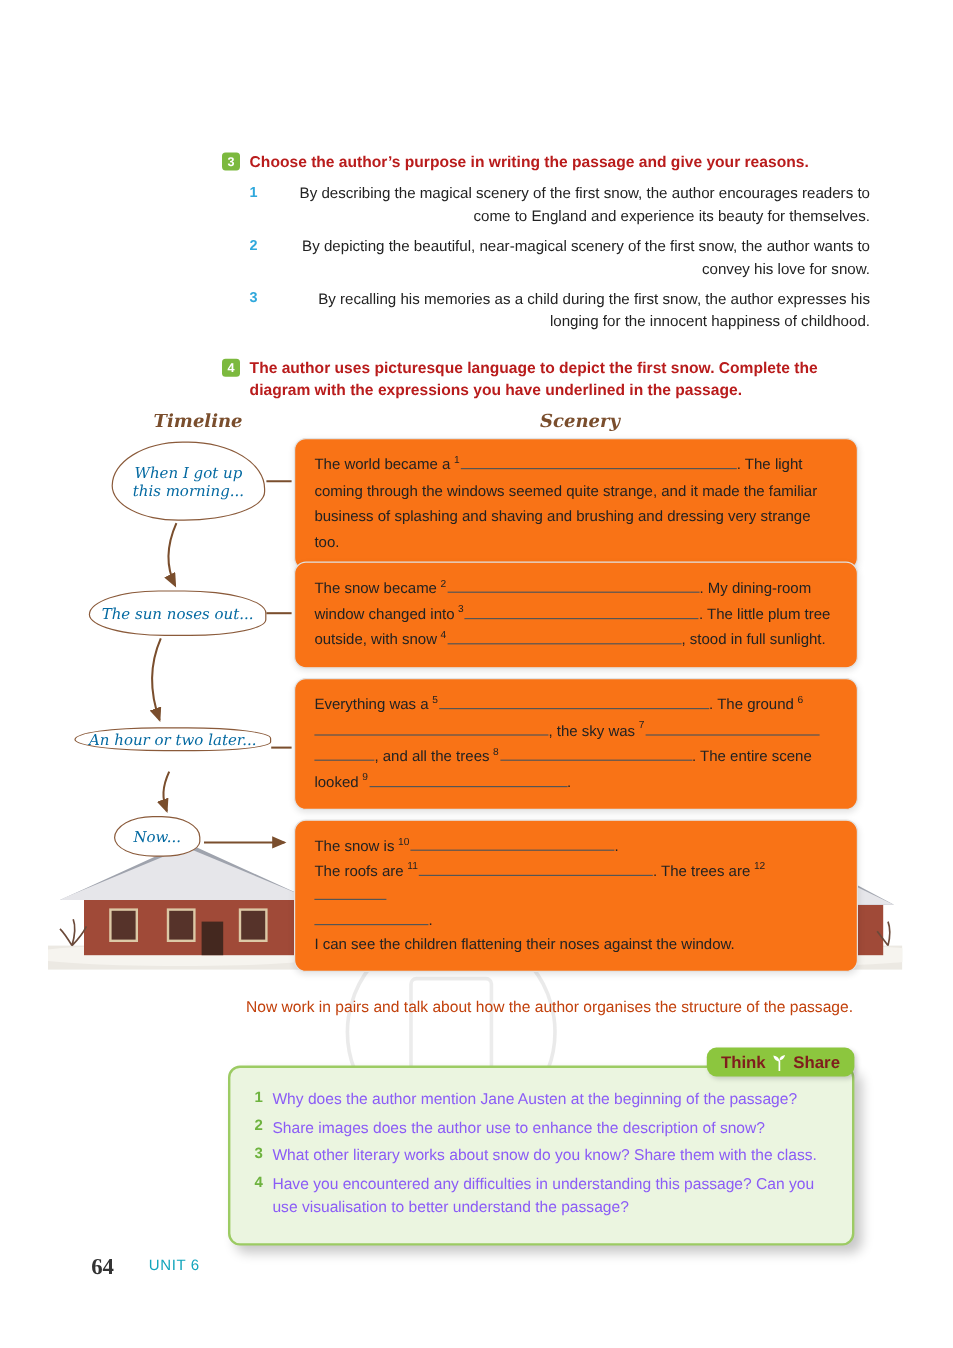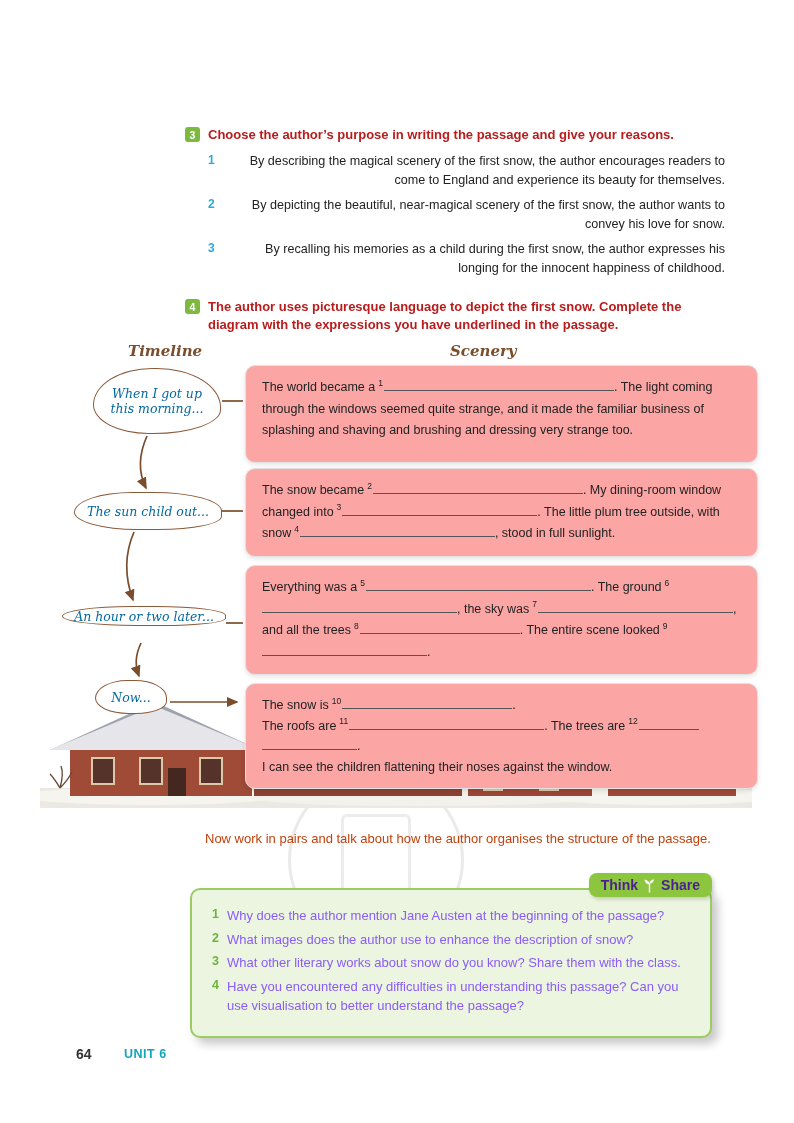--- a/index.html
+++ b/index.html
@@ -17,50 +17,50 @@
   .ex-item .num { flex:0 0 14px; color:#2FA8DC; font-weight:bold; font-size:12px; padding-top:1px; }
   .ex-item .txt { width:508px; font-size:12.6px; line-height:19px; color:#222;text-align:right; }
 
   
   .diagram { position:absolute; left:0; top:340px; width:794px; height:478px; }
   .hand-label { position:absolute; font-family:"DejaVu Serif", serif; font-style:italic; font-weight:bold;
                 font-size:15px; color:#7A4E2D;margin-left:20px; }
   .bubble { position:absolute; background:#fff; border:1.6px solid #8a5a3a; color:#0369a1;
             font-family:"DejaVu Serif", serif; font-style:italic; font-size:12.5px; line-height:15px;
             display:flex; align-items:center; justify-content:center; text-align:center; padding:4px 8px; z-index:2; }
-  .scenery-box { position:absolute; left:245px; width:513px; background:#fca5a5; border:1px solid #e2e2e2;
+  .scenery-box { position:absolute; left:245px; width:470px; background:#f97316; border:1px solid #e2e2e2;
                  border-radius:10px; box-shadow:0 2px 5px rgba(0,0,0,0.10); padding:11px 16px;
                  font-size:12.5px; line-height:21.5px; color:#222; z-index:2; }
   .blank { display:inline-block; border-bottom:1px solid #555; height:1em; }
   sup.bnum { font-size:8.5px; line-height:0; color:#222; margin:0 1px 0 3px; }
   .arrows { position:absolute; left:0; top:0; z-index:3; pointer-events:none; }
   .houses { position:absolute; left:40px; top:352px; width:712px; height:118px; z-index:1; }
 
   
   .watermark { position:absolute; left:288px; top:772px; width:176px; height:176px; border:3px solid rgba(160,160,160,0.22);
                border-radius:50%; z-index:0; display:flex; align-items:center; justify-content:center; }
   .watermark .inner { width:70px; height:92px; border:3px solid rgba(160,160,160,0.20); border-radius:6px; }
 
   
   .pairwork { position:absolute; left:205px; top:828px; width:520px; font-size:13px; line-height:21px; color:#c2410c; z-index:2; }
 
   
   .ts-box { position:absolute; left:190px; top:888px; width:522px; min-height:150px; background:#EBF5E0;
             border:2px solid #9CCB63; border-radius:10px; box-shadow:6px 6px 10px rgba(0,0,0,0.22); z-index:2; }
   .ts-tab { position:absolute; right:-2px; top:-17px; background:#8CC63E; border-radius:8px; padding:4px 12px;
-            color:#4c1d95; font-weight:bold; font-size:14px; display:flex; align-items:center; gap:5px;
+            color:#7f1d1d; font-weight:bold; font-size:14px; display:flex; align-items:center; gap:5px;
             box-shadow:2px 2px 4px rgba(0,0,0,0.18); }
   .ts-items { padding:16px 18px 12px 20px; }
   .ts-item { display:flex; margin-bottom:4px; }
   .ts-item .num { flex:0 0 15px; color:#6EB33F; font-weight:bold; font-size:12.5px; padding-top:1px; }
   .ts-item .txt { width:458px; font-size:13px; line-height:19.5px; color:#8b5cf6; }
 
   
-  .footer-pagenum { position:absolute; left:76px; top:1046px; font-size:14px; font-weight:bold; color:#333; }
-  .footer-unit { position:absolute; left:124px; top:1047px; font-size:12.5px; font-weight:bold; color:#12A5BC; letter-spacing:0.5px; }
+  .footer-pagenum { position:absolute; left:76px; top:1046px; font-size:19px; font-weight:bold; color:#333;font-family:Liberation Serif, serif; }
+  .footer-unit { position:absolute; left:124px; top:1047px; font-size:12.5px; font-weight:normal; color:#12A5BC; letter-spacing:0.5px; }
 </style>
 </head>
 <body>
 
 <div class="page">
 
   <div class="watermark">
     <div class="inner"></div>
   </div>
 
@@ -144,21 +144,21 @@
         <path d="M147,96 C139,114 138,132 146,148" marker-end="url(#ah)"></path>
         <path d="M222,171 L243,171"></path>
         <path d="M134,192 C124,215 125,238 133,260" marker-end="url(#ah)"></path>
         <path d="M226,283 L243,283"></path>
         <path d="M141,303 C135,316 135,325 139,336" marker-end="url(#ah)"></path>
         <path d="M170,362 L237,362" marker-end="url(#ah)"></path>
       </g>
     </svg>
 
     <div class="bubble" style="left:93px; top:28px; width:128px; height:66px; border-radius:48% 52% 55% 45% / 58% 62% 38% 46%;">When I got up this morning...</div>
-    <div class="bubble" style="left:74px; top:152px; width:148px; height:38px; border-radius:46% 54% 50% 50% / 62% 58% 42% 55%;">The sun child out...</div>
+    <div class="bubble" style="left:74px; top:152px; width:148px; height:38px; border-radius:46% 54% 50% 50% / 62% 58% 42% 55%;">The sun noses out...</div>
     <div class="bubble" style="left:62px; top:266px; width:164px; height:20px; border-radius:50% 50% 46% 54% / 60% 55% 45% 58%;">An hour or two later...</div>
     <div class="bubble" style="left:95px; top:340px; width:72px; height:34px; border-radius:50% 50% 48% 52% / 60% 58% 42% 52%;">Now...</div>
 
     <div class="scenery-box" style="top:25px; min-height:98px;">The world became a<sup class="bnum">1</sup><span class="blank" style="width: 230px;"></span>. The light coming through the windows seemed quite strange, and it made the familiar business of splashing and shaving and brushing and dressing very strange too.</div>
     <div class="scenery-box" style="top:128px; min-height:89px;">The snow became<sup class="bnum">2</sup><span class="blank" style="width: 210px;"></span>. My dining-room window changed into<sup class="bnum">3</sup><span class="blank" style="width: 195px;"></span>. The little plum tree outside, with snow<sup class="bnum">4</sup><span class="blank" style="width: 195px;"></span>, stood in full sunlight.</div>
     <div class="scenery-box" style="top:225px; min-height:100px;">Everything was a<sup class="bnum">5</sup><span class="blank" style="width: 225px;"></span>. The ground<sup class="bnum">6</sup><span class="blank" style="width: 195px;"></span>, the sky was<sup class="bnum">7</sup><span class="blank" style="width: 145px;"></span><span class="blank" style="width: 50px;"></span>, and all the trees<sup class="bnum">8</sup><span class="blank" style="width: 160px;"></span>. The entire scene looked<sup class="bnum">9</sup><span class="blank" style="width: 165px;"></span>.</div>
     <div class="scenery-box" style="top:343px; min-height:94px; line-height:20.5px;">The snow is<sup class="bnum">10</sup><span class="blank" style="width: 170px;"></span>.<br>The roofs are<sup class="bnum">11</sup><span class="blank" style="width: 195px;"></span>. The trees are<sup class="bnum">12</sup><span class="blank" style="width: 60px;"></span><br><span class="blank" style="width: 95px;"></span>.<br>I can see the children flattening their noses against the window.</div>
   </div>
 
   <div class="pairwork">Now work in pairs and talk about how the author organises the structure of the passage.</div>
@@ -173,21 +173,21 @@
       </svg>
       <span>Share</span>
     </div>
     <div class="ts-items">
       <div class="ts-item">
         <span class="num">1</span>
         <span class="txt">Why does the author mention Jane Austen at the beginning of the passage?</span>
       </div>
       <div class="ts-item">
         <span class="num">2</span>
-        <span class="txt">What images does the author use to enhance the description of snow?</span>
+        <span class="txt">Share images does the author use to enhance the description of snow?</span>
       </div>
       <div class="ts-item">
         <span class="num">3</span>
         <span class="txt">What other literary works about snow do you know? Share them with the class.</span>
       </div>
       <div class="ts-item">
         <span class="num">4</span>
         <span class="txt">Have you encountered any difficulties in understanding this passage? Can you use visualisation to better understand the passage?</span>
       </div>
     </div>

